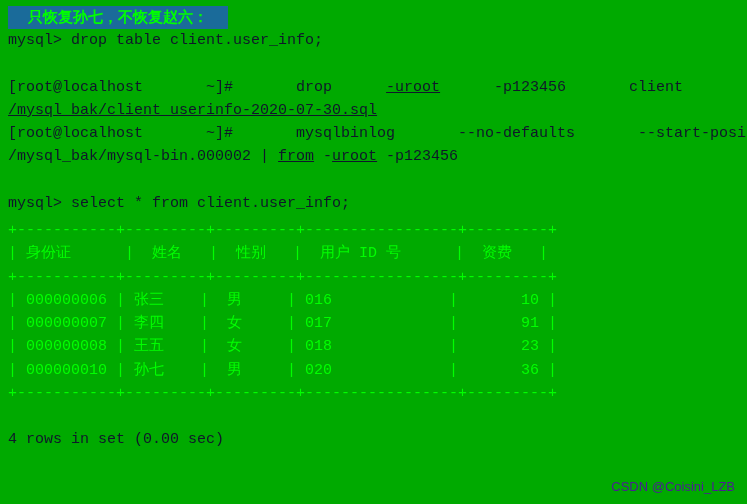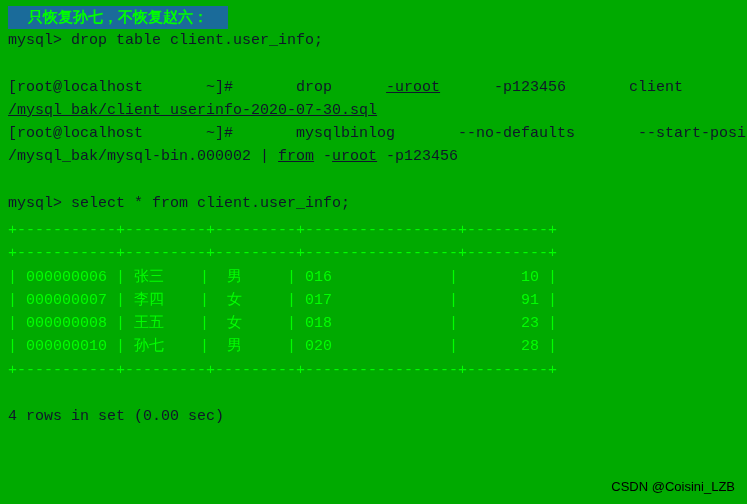--- a/index.html
+++ b/index.html
@@ -53,21 +53,21 @@
     .table-line {
       white-space: pre;
       color: #00ff00;
       line-height: 1.55;
     }
 
     .watermark {
       position: absolute;
       bottom: 10px;
       right: 12px;
-      color: #000000;
+      color: #4c1d95;
       font-size: 13px;
       font-family: Arial, sans-serif;
     }
 
     .empty-line {
       height: 1.55em;
     }
   </style>
 </head>
 <body>
@@ -87,25 +87,26 @@
 
   <div class="line"><span>[root@localhost       ~]#       mysqlbinlog       --no-defaults       --start-position='5201'</span></div>
   <div class="line"><span>/mysql_bak/mysql-bin.000002 | </span><span class="underline">from</span><span> -</span><span class="underline">uroot</span><span> -p123456</span></div>
 
   <div class="empty-line"></div>
 
   <div class="line">mysql&gt; select * from client.user_info;</div>
 
   <div class="table-container">
     <div class="table-line">+-----------+---------+---------+-----------------+---------+</div>
+    <div class="table-line">| 身份证      |  姓名   |  性别   |  用户 ID 号      |  资费   |</div>
     <div class="table-line">+-----------+---------+---------+-----------------+---------+</div>
     <div class="table-line">| 000000006 | 张三    |  男     | 016             |       10 |</div>
     <div class="table-line">| 000000007 | 李四    |  女     | 017             |       91 |</div>
     <div class="table-line">| 000000008 | 王五    |  女     | 018             |       23 |</div>
-    <div class="table-line">| 000000010 | 孙七    |  男     | 020             |       28 |</div>
+    <div class="table-line">| 000000010 | 孙七    |  男     | 020             |       36 |</div>
     <div class="table-line">+-----------+---------+---------+-----------------+---------+</div>
   </div>
 
   <div class="empty-line"></div>
 
   <div class="line">4 rows in set (0.00 sec)</div>
 
   <div class="watermark">CSDN @Coisini_LZB</div>
 
 </div>

